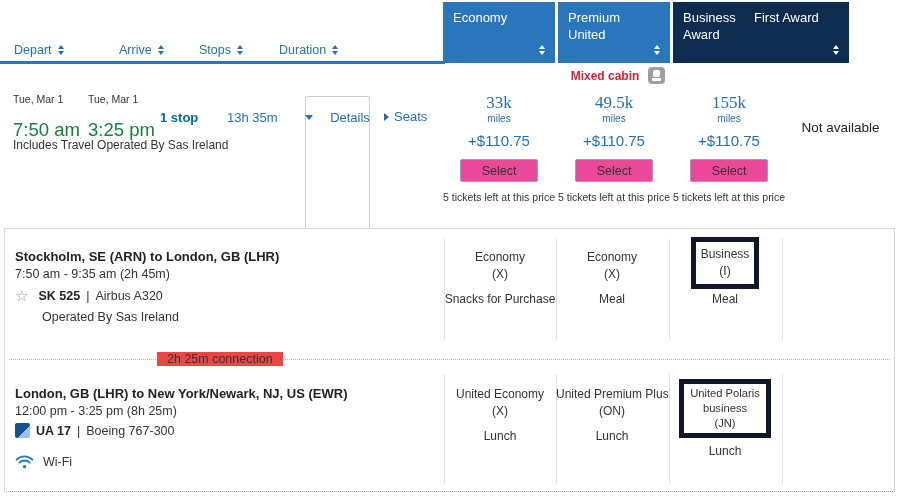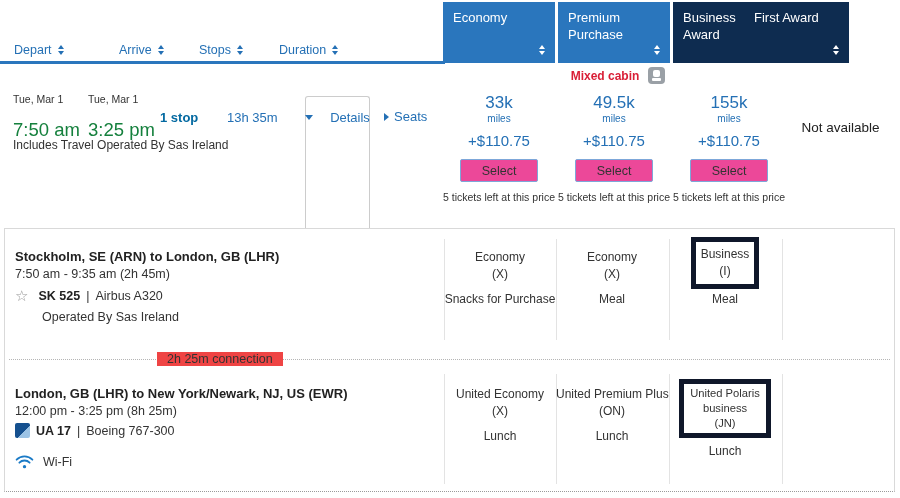--- a/index.html
+++ b/index.html
@@ -56,21 +56,21 @@
   .tri-down { width:0; height:0; border-left:4px solid transparent;
               border-right:4px solid transparent; border-top:5px solid #2470b5; }
   .seats-link { position:absolute; left:384px; top:109px; display:flex; align-items:center;
                 gap:5px; color:#2470b5; font-size:13px; cursor:pointer; }
   .tri-right { width:0; height:0; border-top:4px solid transparent;
                border-bottom:4px solid transparent; border-left:5px solid #2470b5; }
 
   
   .fcell { position:absolute; top:94px; width:112px; text-align:center; }
   .fc0{left:443px} .fc1{left:558px} .fc2{left:673px} .fc3{left:788px;width:105px}
-  .miles { font-size:17px; color:#2470b5; line-height:1; }
+  .miles { font-size:17px; color:#2470b5; line-height:1;font-family:Liberation Serif, serif; }
   .miles-unit { font-size:10px; color:#2470b5; margin-top:2px; }
   .cash { font-size:15px; color:#2470b5; margin-top:8px; }
   .select-btn { margin-top:10px; width:78px; height:23px; background:#ec4899;
                 border:1px solid #7da7d9; border-radius:2px; font-size:12.5px; color:#333;
                 font-family:inherit; cursor:pointer; }
   .tickets { margin-top:9px; font-size:10.5px; color:#333; white-space:nowrap; }
   .notavail { margin-top:26px; font-size:13.5px; color:#222; }
 
   
   .panel { position:absolute; left:4px; top:228px; width:891px; height:264px; background:#fff;
@@ -146,21 +146,21 @@
   <div class="underline"></div>
 
   <div class="fare-h fh-blue fh0">
     <span>Economy</span>
     <span class="sorticon sort-ud">
         <i class="u"></i>
         <i class="d"></i>
       </span>
   </div>
   <div class="fare-h fh-blue fh1">
-    <span>Premium Purchase</span>
+    <span>Premium United</span>
     <span class="sorticon sort-ud">
         <i class="u"></i>
         <i class="d"></i>
       </span>
   </div>
   <div class="fare-h fh-navy fh2">
     <span>Business Award</span>
     <span class="downarrow">↓</span>
   </div>
   <div class="fare-h fh-navy fh3">

